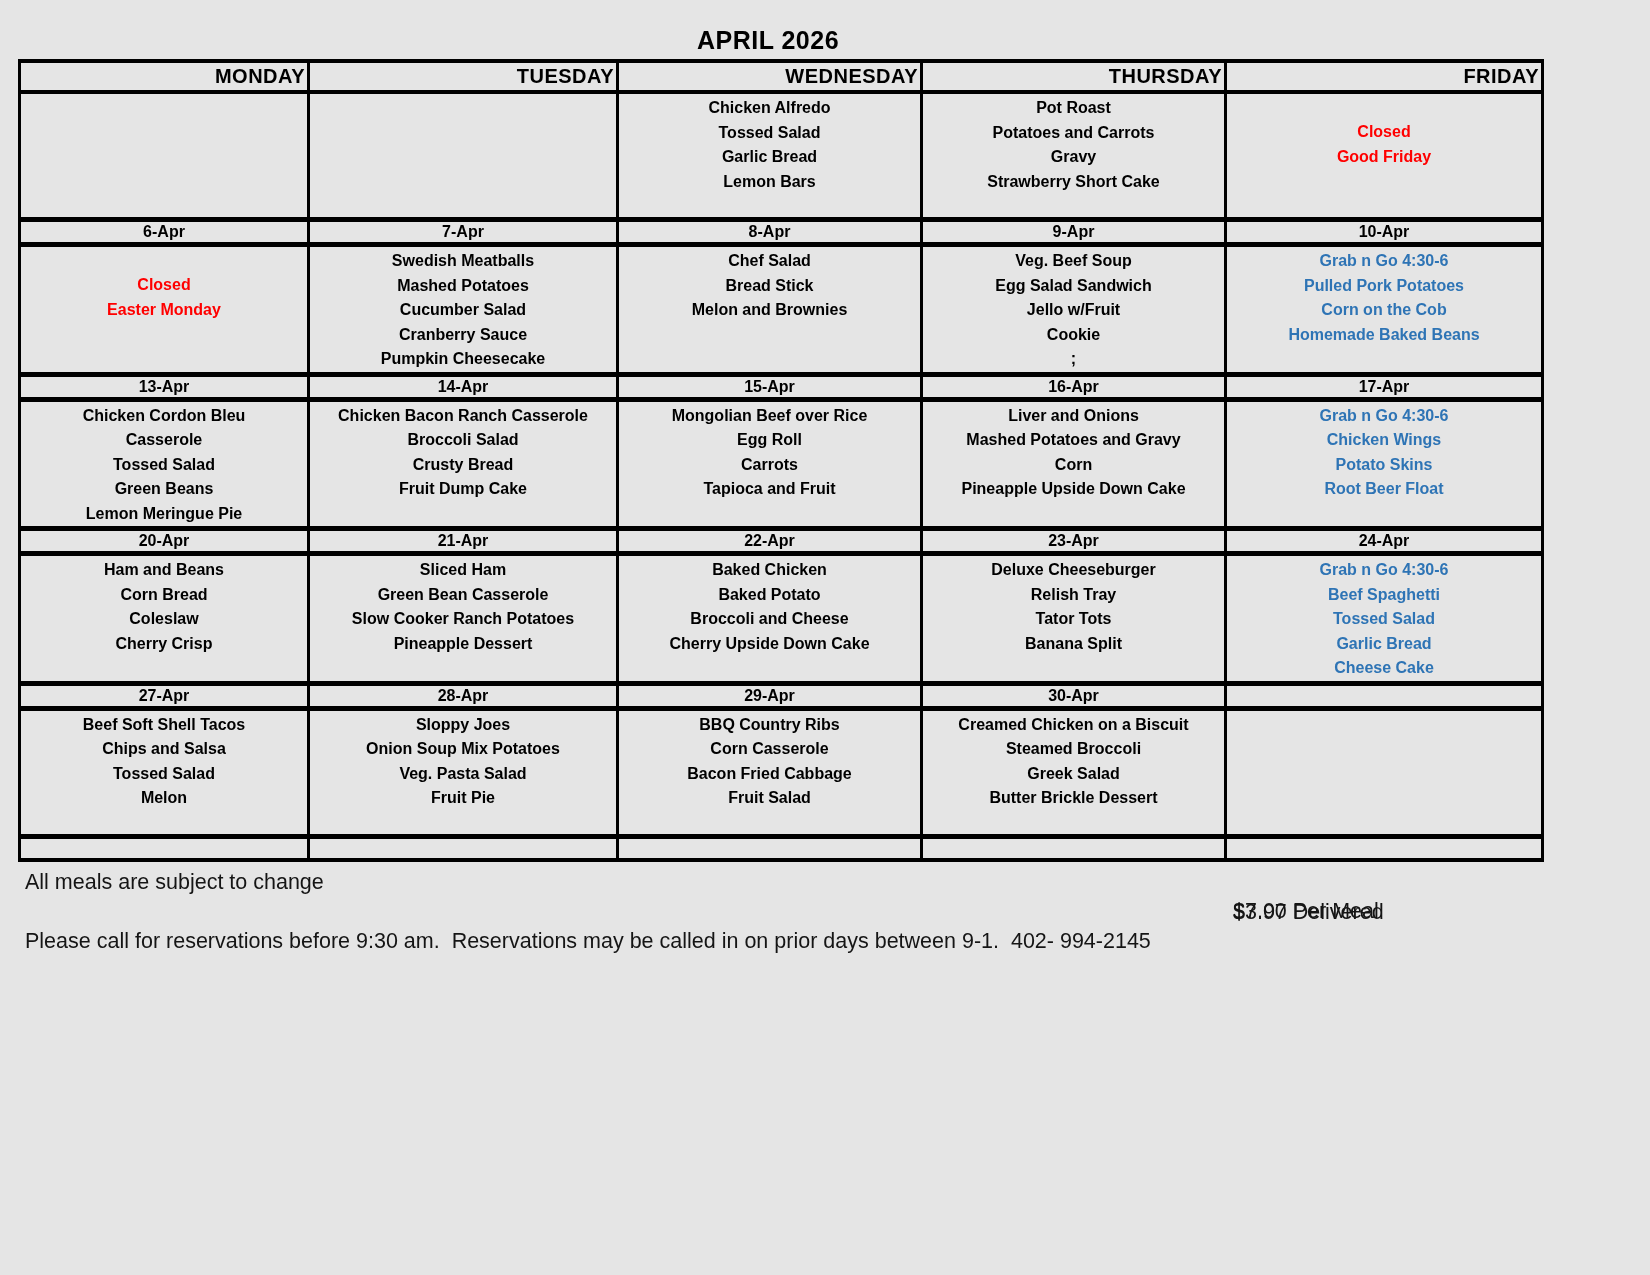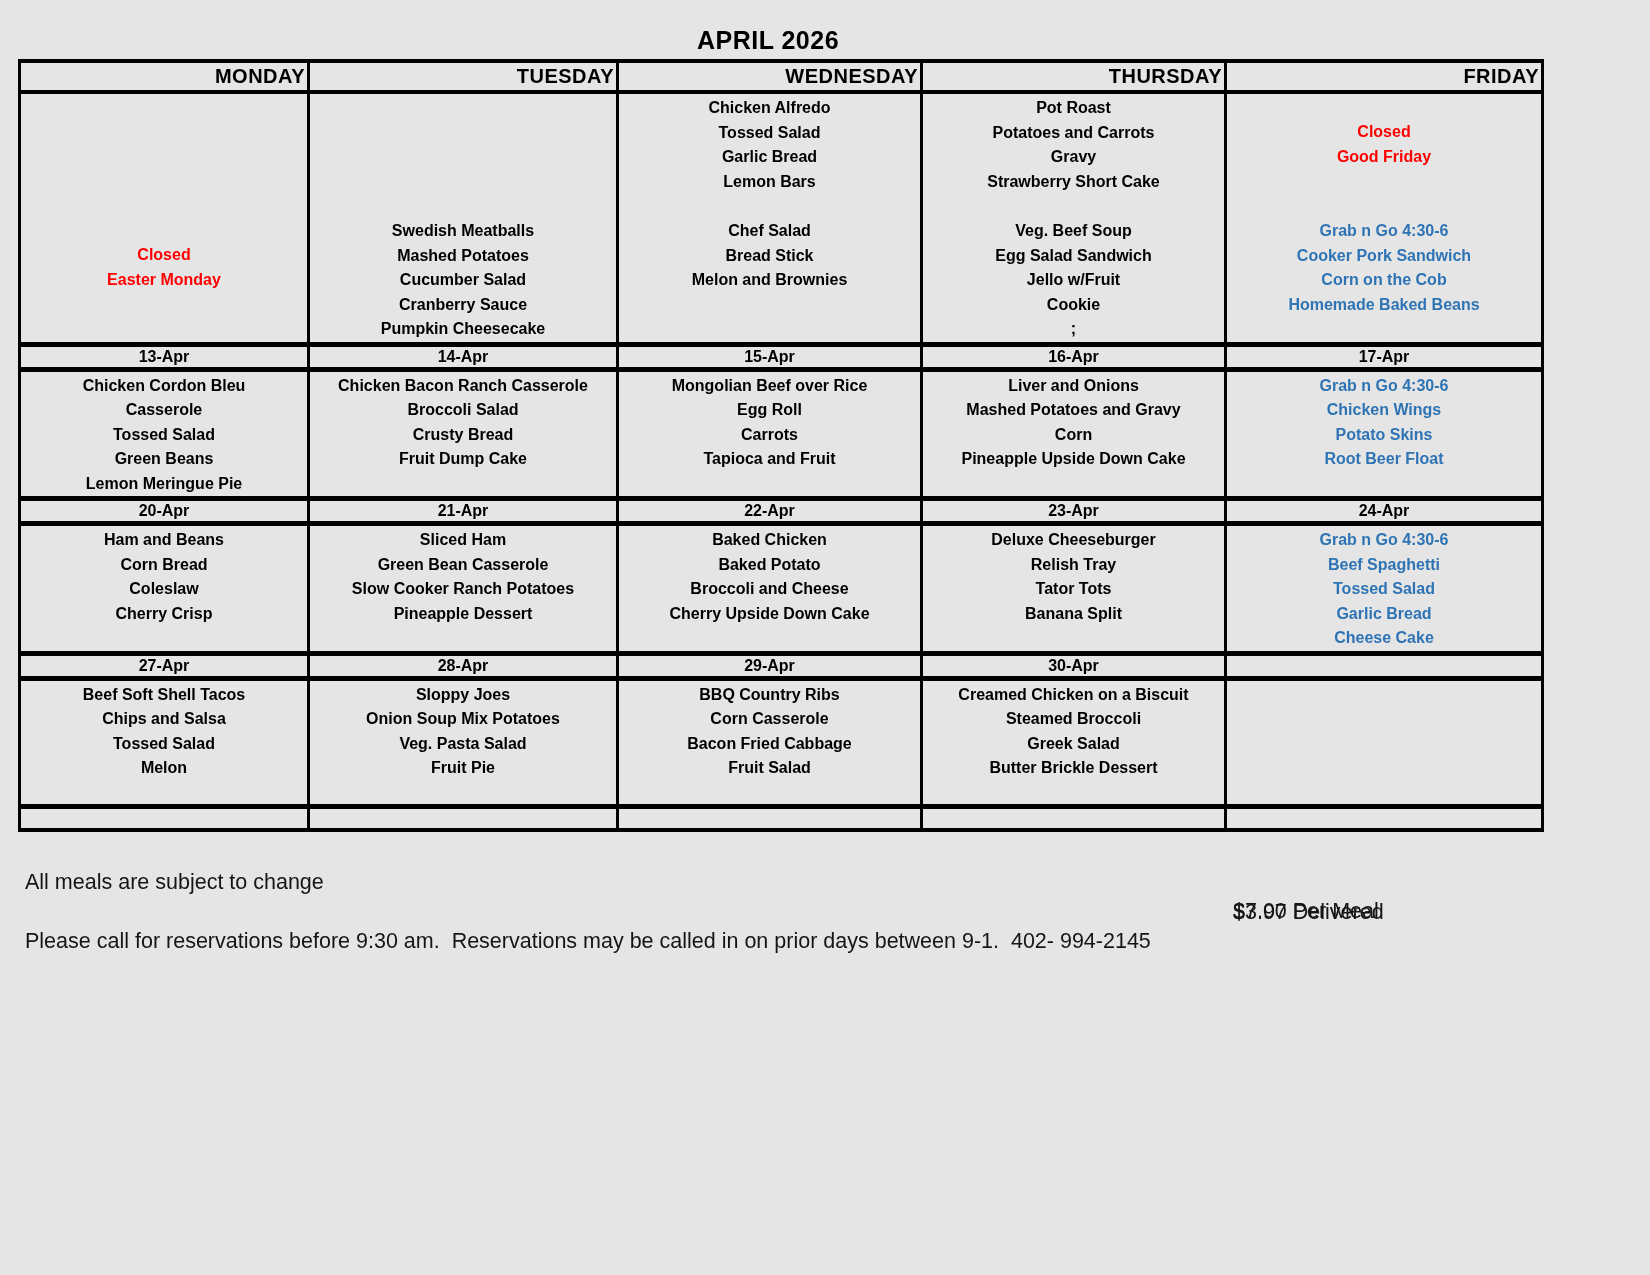--- a/index.html
+++ b/index.html
@@ -138,20 +138,27 @@
               <div>Strawberry Short Cake</div>
             </div>
           </td>
           <td>
             <div class="cell-lines closed">
               <div>Closed</div>
               <div>Good Friday</div>
             </div>
           </td>
         </tr>
+        <tr class="date-row">
+          <td>6-Apr</td>
+          <td>7-Apr</td>
+          <td>8-Apr</td>
+          <td>9-Apr</td>
+          <td>10-Apr</td>
+        </tr>
         <tr class="meal-row">
           <td>
             <div class="cell-lines closed">
               <div>Closed</div>
               <div>Easter Monday</div>
             </div>
           </td>
           <td>
             <div class="cell-lines">
               <div>Swedish Meatballs</div>
@@ -173,21 +180,21 @@
               <div>Veg. Beef Soup</div>
               <div>Egg Salad Sandwich</div>
               <div>Jello w/Fruit</div>
               <div>Cookie</div>
               <div>;</div>
             </div>
           </td>
           <td>
             <div class="cell-lines grab">
               <div>Grab n Go 4:30-6</div>
-              <div>Cooker Pork Sandwich</div>
+              <div>Pulled Pork Potatoes</div>
               <div>Corn on the Cob</div>
               <div>Homemade Baked Beans</div>
             </div>
           </td>
         </tr>
         <tr class="date-row">
           <td>13-Apr</td>
           <td>14-Apr</td>
           <td>15-Apr</td>
           <td>16-Apr</td>

